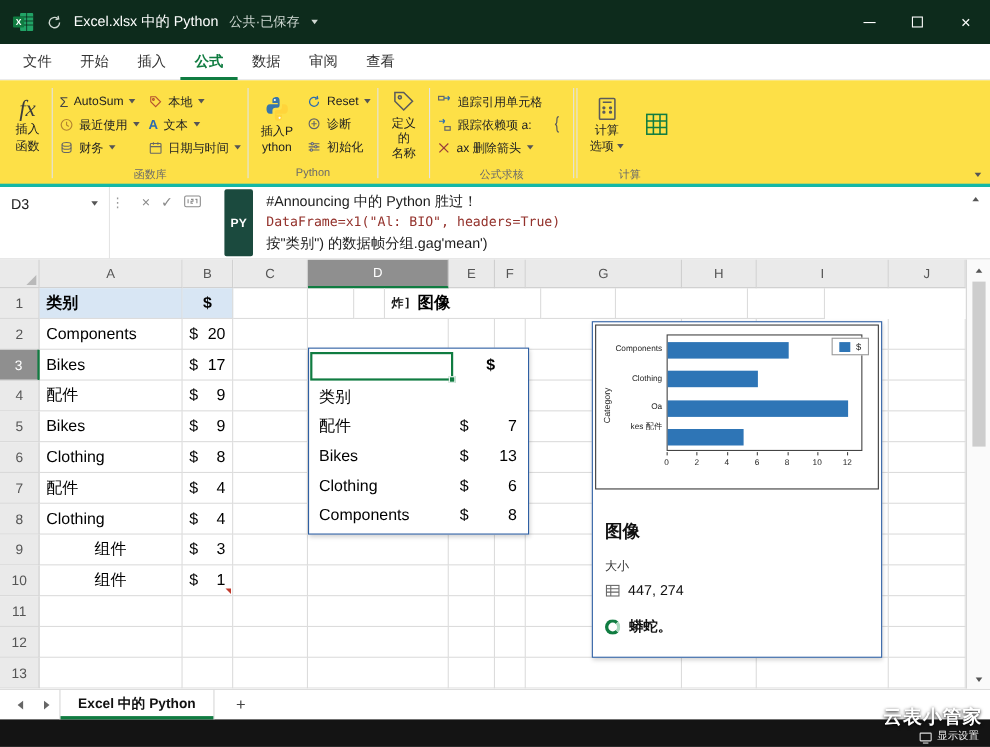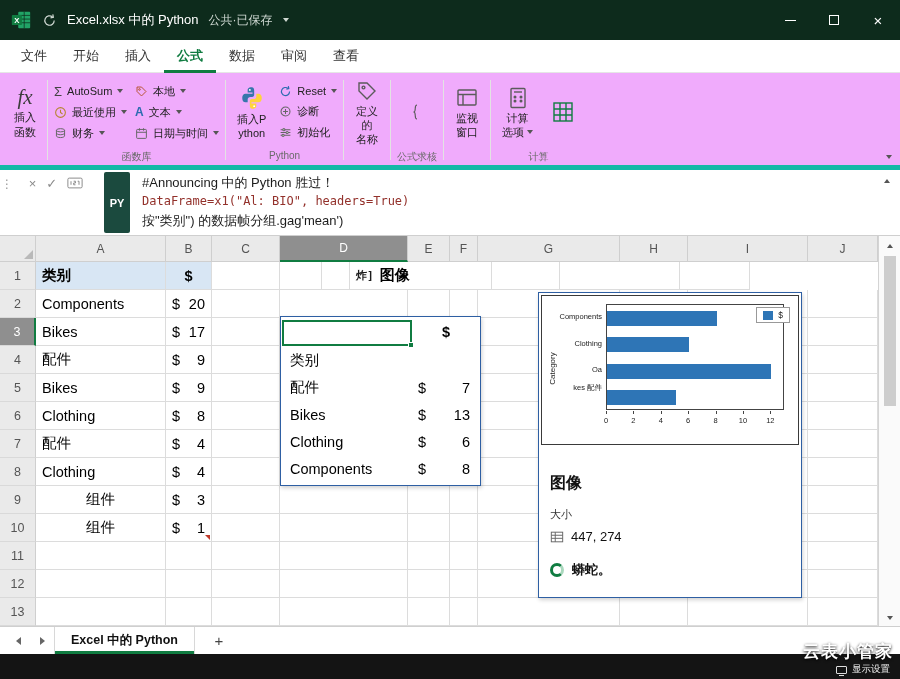--- a/index.html
+++ b/index.html
@@ -21,21 +21,21 @@
   .tabrow { height:33px; flex:none; background:#fff; display:flex; align-items:center; justify-content:space-between; padding:0 10px 0 8px; border-bottom:1px solid #e6e6e6; }
   .tabs { display:flex; height:33px; align-items:stretch; }
   .tab { padding:0 13px; font-size:13px; color:#333; display:flex; align-items:center; }
   .tab.active { color:#107C41; font-weight:bold; box-shadow: inset 0 -3px 0 #107C41; }
   .tabrow-right { display:flex; align-items:center; gap:12px; }
   .btn-outline { border:1px solid #909090; border-radius:4px; padding:3px 10px; font-size:12px; display:flex; gap:6px; align-items:center; background:#fff; color:#222; }
   .btn-share { background:#107C41; color:#fff; border:none; border-radius:4px; padding:5px 10px; font-size:12px; display:flex; gap:6px; align-items:center; }
   .user-label { font-size:12px; color:#222; }
 
   
-  .ribbon { height:97px; flex:none; background:#f0abfc; border-bottom:5px solid #14b8a6; display:flex; align-items:stretch; padding:2px 2px 0 4px; position:relative; }
+  .ribbon { height:97px; flex:none; background:#fde047; border-bottom:3px solid #14b8a6; display:flex; align-items:stretch; padding:2px 2px 0 4px; position:relative; }
   .rgroup { display:flex; flex-direction:column; align-items:center; padding:0 5px; }
   .rgroup-body { flex:1; display:flex; align-items:center; gap:8px; }
   .rgroup-label { font-size:10px; color:#6a6a6a; padding:1px 0 4px; height:16px; }
   .rsep { width:1px; background:#e3e3e3; margin:5px 1px; }
   .bigbtn { display:flex; flex-direction:column; align-items:center; justify-content:center; gap:2px; padding:2px 5px; font-size:11px; color:#222; text-align:center; line-height:1.12; }
   .stack { display:flex; flex-direction:column; justify-content:center; gap:6px; }
   .smallbtn { display:flex; align-items:center; gap:5px; font-size:11px; color:#222; white-space:nowrap; }
   .fx-ico { font-family:"Liberation Serif","DejaVu Serif",serif; font-style:italic; font-size:21px; color:#3c3c3c; }
   .sym { font-size:13px; color:#444; }
   .tri-d { width:0; height:0; border-left:3.5px solid transparent; border-right:3.5px solid transparent; border-top:4px solid #555; display:inline-block; }
@@ -296,42 +296,52 @@
           <span>名称</span>
         </div>
       </div>
       <div class="rgroup-label"></div>
     </div>
 
     <div class="rsep"></div>
 
     <div class="rgroup">
       <div class="rgroup-body">
+        <div class="stack">
+          <div class="smallbtn">
+            <svg class="ico" width="14" height="13" viewBox="0 0 16 16" fill="none" stroke="#2b6cb0" stroke-width="1.3">
+                <rect x="1.5" y="2" width="6" height="4" stroke="#666"></rect>
+                <path d="M7.5 4h6.5m0 0l-2.3-2.3M14 4l-2.3 2.3"></path>
+              </svg>
+            <span>追踪引用单元格</span>
+          </div>
+          <div class="smallbtn">
+            <svg class="ico" width="14" height="13" viewBox="0 0 16 16" fill="none" stroke="#2b6cb0" stroke-width="1.3">
+                <rect x="8.5" y="10" width="6" height="4" stroke="#666"></rect>
+                <path d="M2 4h6.5m0 0L6.2 1.7M8.5 4L6.2 6.3"></path>
+              </svg>
+            <span>跟踪依赖项 a:</span>
+          </div>
+          <div class="smallbtn">
+            <svg class="ico" width="13" height="13" viewBox="0 0 16 16" fill="none" stroke="#9a3b3b" stroke-width="1.3">
+                <path d="M3 3l10 10M13 3L3 13"></path>
+              </svg>
+            <span>ax 删除箭头</span>
+            <span class="tri-d"></span>
+          </div>
+        </div>
         <svg class="ico" width="14" height="30" viewBox="0 0 16 32" fill="none" stroke="#5b5b5b" stroke-width="1.3">
             <path d="M8 4c-2 0-2 2-2 4s0 4-2 4c2 0 2 2 2 4s0 4 2 4" transform="translate(0,4)"></path>
           </svg>
       </div>
       <div class="rgroup-label">公式求核</div>
     </div>
 
     <div class="rsep"></div>
 
-    <div class="rgroup">
-      <div class="rgroup-body">
-        <div class="bigbtn">
-          <svg class="ico" width="24" height="24" viewBox="0 0 24 24" fill="none" stroke="#5b5b5b" stroke-width="1.4">
-              <rect x="3" y="4" width="18" height="15" rx="1"></rect>
-              <path d="M3 8.5h18M8 8.5V19"></path>
-            </svg>
-          <span>监视</span>
-          <span>窗口</span>
-        </div>
-      </div>
-      <div class="rgroup-label"></div>
-    </div>
 
     <div class="rsep"></div>
 
     <div class="rgroup">
       <div class="rgroup-body">
         <div class="bigbtn">
           <svg class="ico" width="24" height="24" viewBox="0 0 24 24" fill="none" stroke="#5b5b5b" stroke-width="1.4">
               <rect x="5" y="2.5" width="14" height="19" rx="1"></rect>
               <path d="M8 6h8"></path>
               <circle cx="9" cy="11" r="0.8" fill="#5b5b5b"></circle>
@@ -352,20 +362,24 @@
             </svg>
         </div>
       </div>
       <div class="rgroup-label">计算</div>
     </div>
 
     <span class="ribbon-collapse tri-d"></span>
   </div>
 
   <div class="fbar">
+    <div class="namebox">
+      <span>D3</span>
+      <span class="tri-d" style="margin-top:5px"></span>
+    </div>
     <div class="fdots">⋮</div>
     <div class="fx-icons">
       <span class="fxi">×</span>
       <span class="fxi">✓</span>
       <span class="fxi">
         <svg class="ico" width="16" height="12" viewBox="0 0 18 13" fill="none" stroke="#8a8a8a" stroke-width="1.1">
             <rect x="1" y="1" width="16" height="11" rx="1.5"></rect>
             <path d="M4.5 4.5v4M7.5 4.5h2v2h-2v2h2M12 4.5h1.5v4"></path>
           </svg>
       </span>

